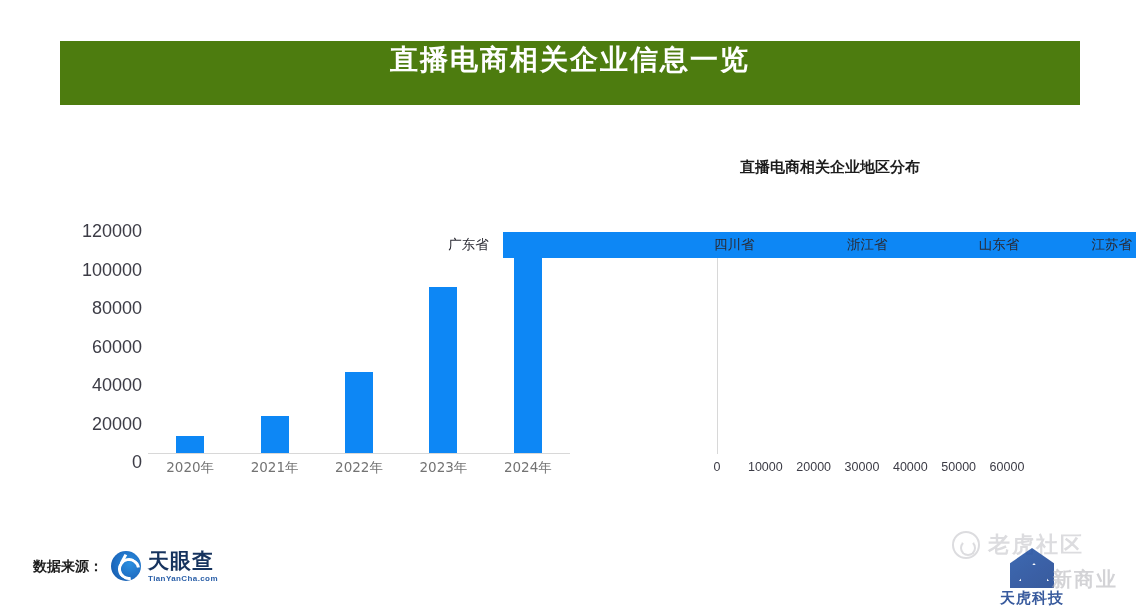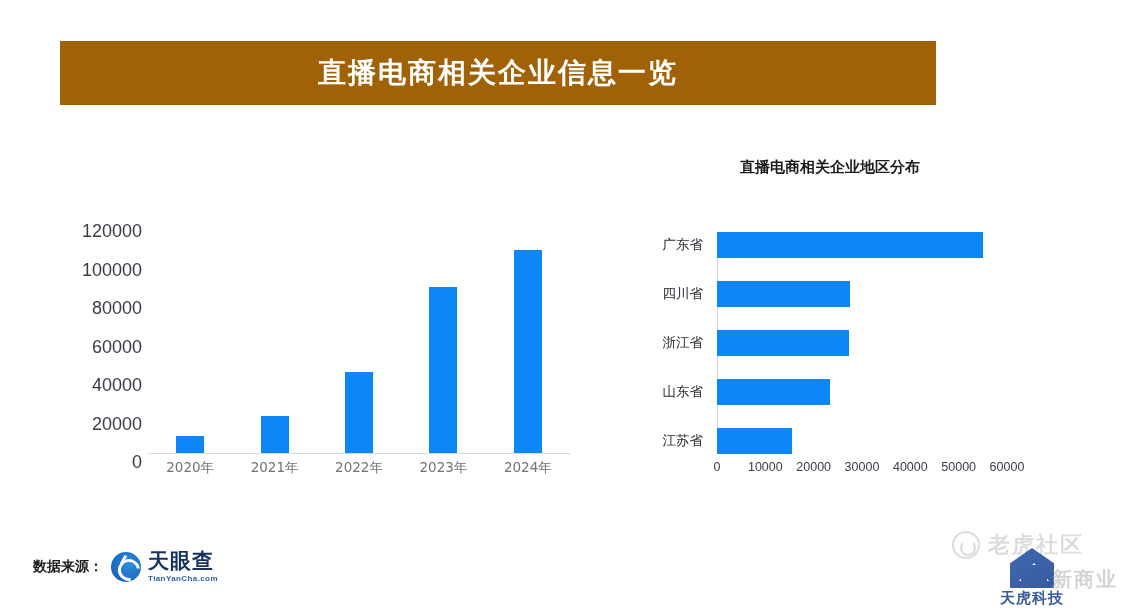--- a/index.html
+++ b/index.html
@@ -8,23 +8,23 @@
     background: #ffffff;
     font-family: "Liberation Sans", "DejaVu Sans", sans-serif;
     overflow: hidden;
   }
   #page { position: relative; width: 1136px; height: 613px; background: #fff; }
 
   
   .banner {
     position: absolute;
     left: 60px; top: 41px;
-    width: 876px; height: 64px;
-    background: #a16207;
-    display: flex; align-items: center; justify-content: center;
+    width: 1020px; height: 64px;
+    background: #4d7c0f;
+    display: flex; align-items: flex-start; justify-content: center;
   }
   .banner-title {
     color: #ffffff;
     font-size: 28px;
     font-weight: bold;
     letter-spacing: 2px;
     font-family: "DejaVu Sans", "Liberation Sans", sans-serif;
   }
 
   
@@ -88,21 +88,21 @@
     left: 77px; top: 82px;
     width: 290px; height: 222px;
   }
   .h-axis {
     position: absolute; left: 0; top: 0;
     width: 1px; height: 100%; background: #d8d8d8;
   }
   .h-rows {
     position: absolute; left: 0; top: 0;
     width: 100%; height: 100%;
-    display: flex; flex-direction: column; justify-content: space-between;
+    display: flex; flex-direction: row; justify-content: center;
   }
   .h-row { position: relative; height: 26px; display: flex; align-items: center; }
   .h-bar { height: 26px; background: #0d87f5; }
   .h-cat {
     position: absolute;
     right: calc(100% + 14px);
     font-size: 13.5px; color: #2a2a33;
     white-space: nowrap;
     font-family: "DejaVu Sans", "Liberation Sans", sans-serif;
   }
@@ -119,21 +119,21 @@
 
   
   .source {
     position: absolute; left: 33px; top: 551px;
     display: flex; align-items: center; gap: 8px;
   }
   .source-label {
     font-size: 14px; color: #1c1c1c; font-weight: bold;
     font-family: "DejaVu Sans", "Liberation Sans", sans-serif;
   }
-  .tyc-logo { display: flex; align-items: center; gap: 7px; }
+  .tyc-logo { display: flex; align-items: flex-start; gap: 7px; }
   .tyc-mark {
     width: 30px; height: 30px; border-radius: 50%;
     background: radial-gradient(circle at 62% 42%, #2a8fe0 0%, #1f6fc4 55%, #11509e 100%);
     position: relative; overflow: hidden;
   }
   .tyc-mark::before {
     content: ""; position: absolute;
     left: 7px; top: 7px; width: 16px; height: 16px;
     border-radius: 50%;
     border: 3px solid #ffffff;

